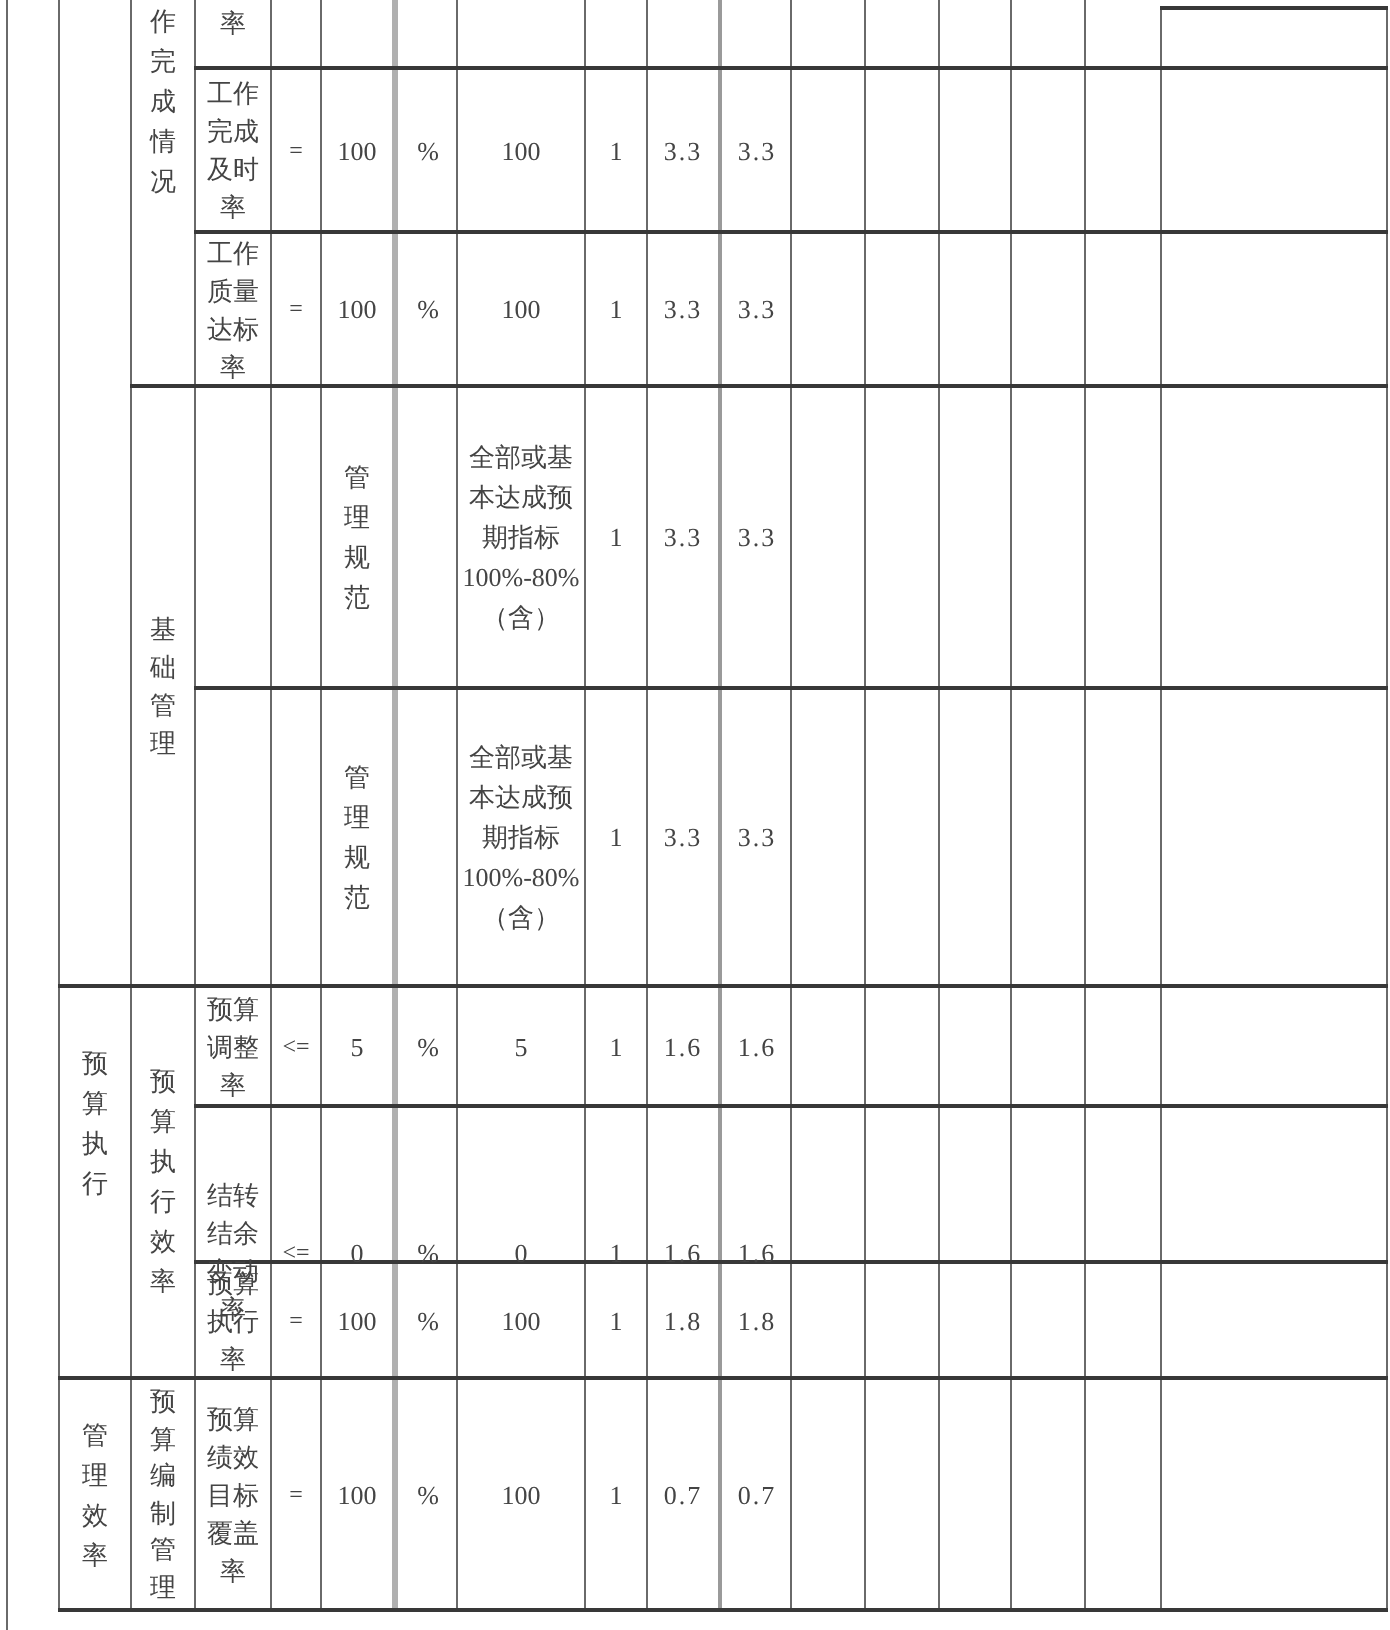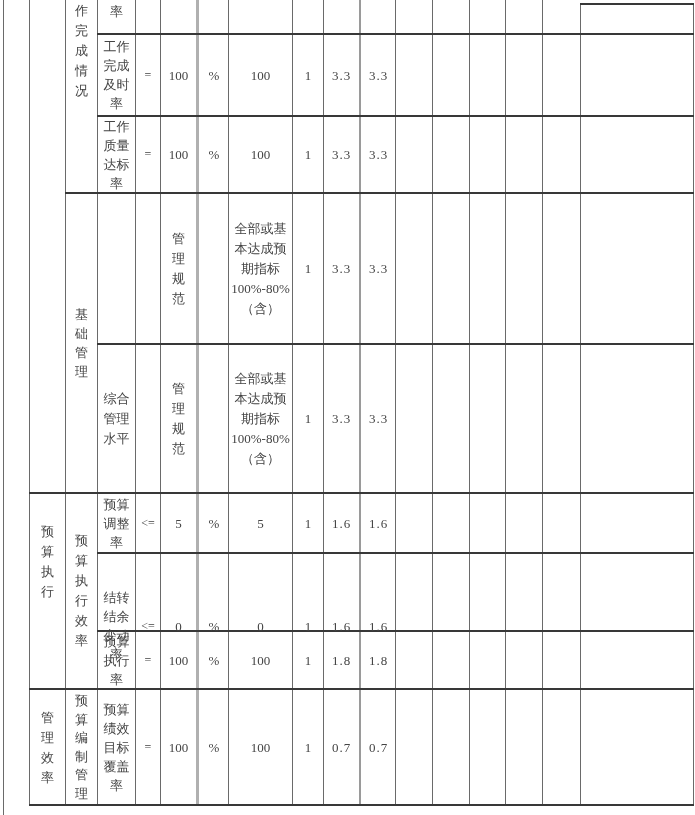--- a/index.html
+++ b/index.html
@@ -143,23 +143,20 @@
 范</div>
   <div class="cell ctgt r3 lh20">全部或基
 本达成预
 期指标
 100%-80%
 （含）</div>
   <div class="cell cwt r3">1</div>
   <div class="cell cs1 r3 score">3.3</div>
   <div class="cell cs2 r3 score">3.3</div>
 
-  <div class="cell cname r4 lh20">综合
-管理
-水平</div>
   <div class="cell cval r4 lh20">管
 理
 规
 范</div>
   <div class="cell ctgt r4 lh20">全部或基
 本达成预
 期指标
 100%-80%
 （含）</div>
   <div class="cell cwt r4">1</div>

